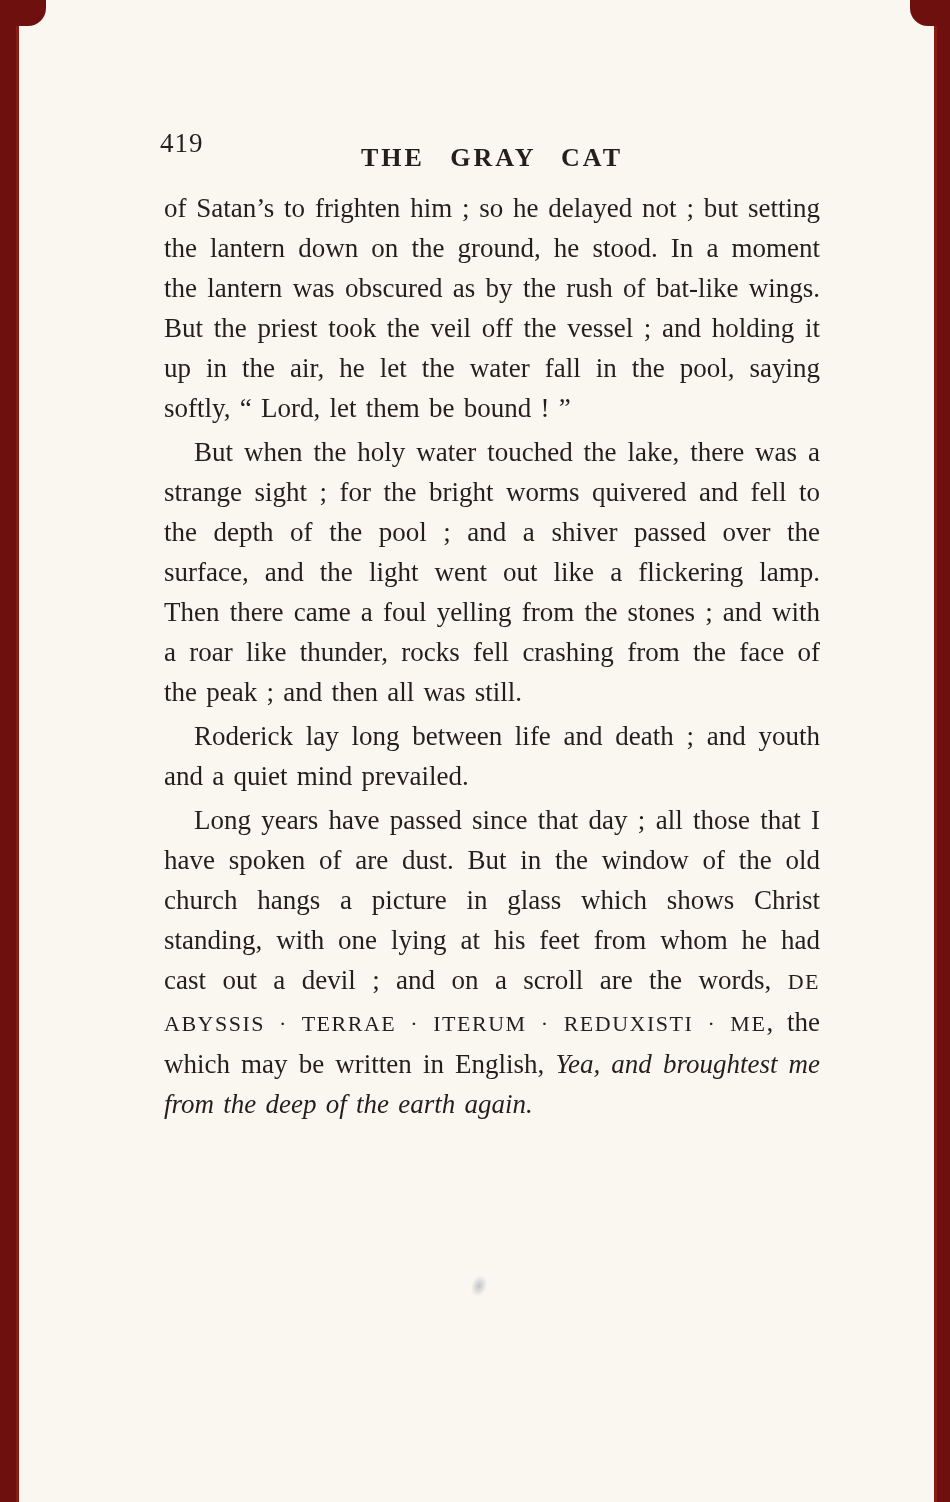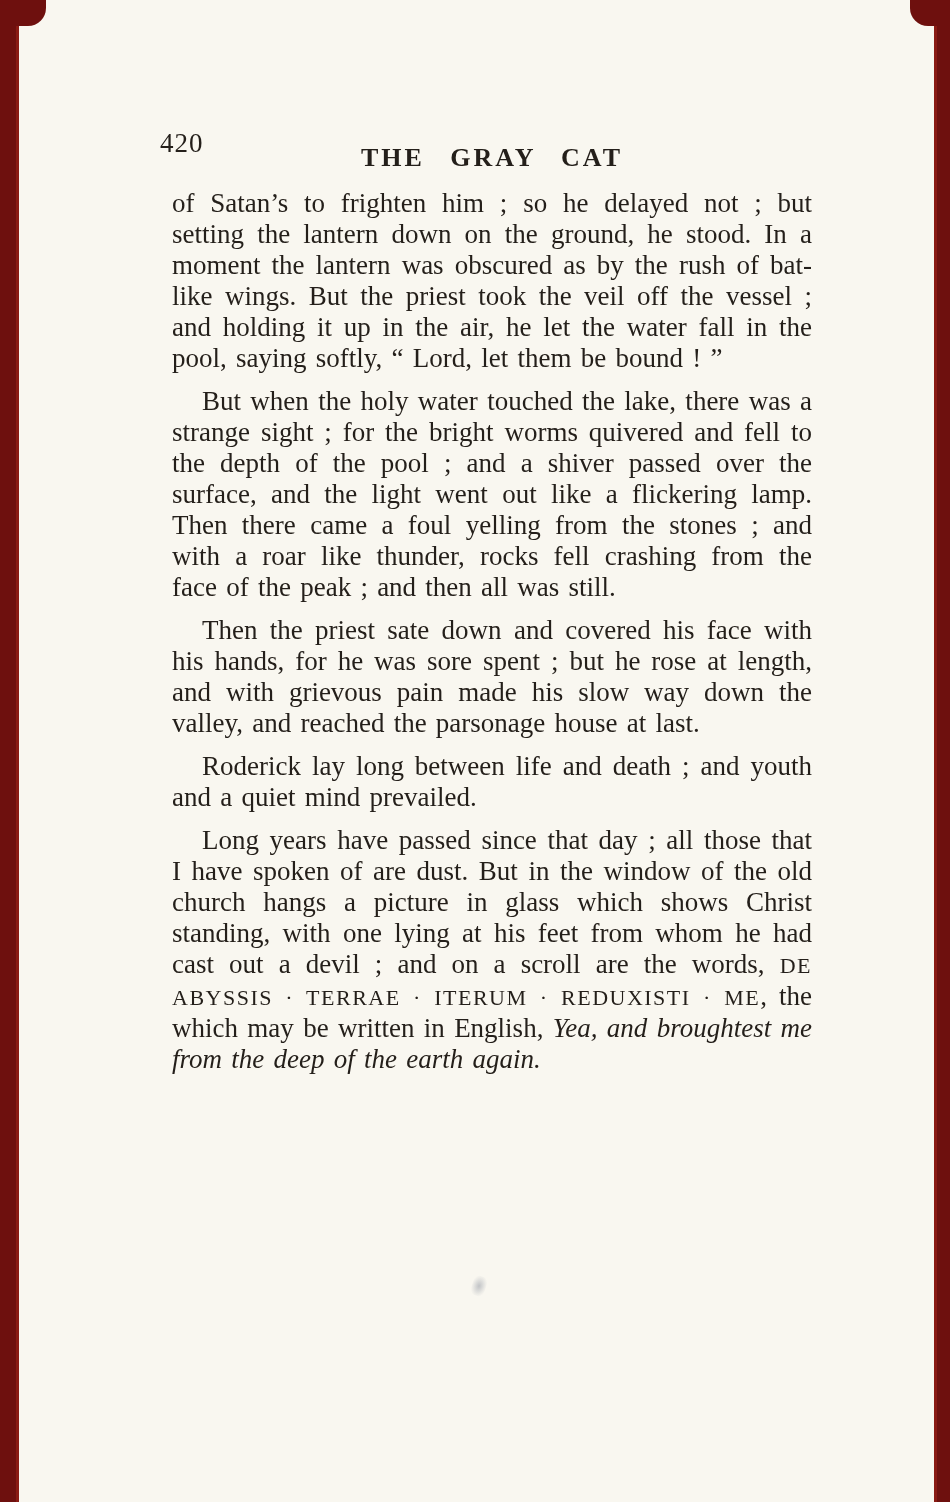--- a/index.html
+++ b/index.html
@@ -59,23 +59,23 @@
     top: 0;
     text-align: center;
     font-size: 26px;
     font-weight: bold;
     letter-spacing: 3px;
     word-spacing: 16px;
     margin-top: 15px;
   }
 
   .para {
-    margin: 12px;
+    margin: 4px;
     font-size: 27px;
-    line-height: 31px;
+    line-height: 40px;
     text-align: justify;
     word-spacing: 2.5px;
   }
   .para.indent { text-indent: 30px; }
 
   .smallcaps {
     font-size: 22px;
     letter-spacing: 1.5px;
   }
   .italic {
@@ -96,26 +96,25 @@
 <body>
 
 <div class="edge edge-left"></div>
 <div class="edge edge-right"></div>
 <div class="corner corner-left"></div>
 <div class="corner corner-right"></div>
 
 <div class="page-body">
 
   <div class="running-head">
-    <span class="pagenum">420</span>
+    <span class="pagenum">419</span>
     <span class="head-title">THE GRAY CAT</span>
   </div>
 
   <p class="para">of Satan’s to frighten him ;  so he delayed not ; but setting the lantern down on the ground, he stood.  In a moment the lantern was obscured as by the rush of bat-like wings.  But the priest took the veil off the vessel ;  and holding it up in the air, he let the water fall in the pool, saying softly, “ Lord, let them be bound ! ”</p>
   <p class="para indent">But when the holy water touched the lake, there was a strange sight ;  for the bright worms quivered and fell to the depth of the pool ;  and a shiver passed over the surface, and the light went out like a flickering lamp.  Then there came a foul yelling from the stones ; and with a roar like thunder, rocks fell crashing from the face of the peak ;  and then all was still.</p>
-  <p class="para indent">Then the priest sate down and covered his face with his hands, for he was sore spent ;  but he rose at length, and with grievous pain made his slow way down the valley, and reached the parsonage house at last.</p>
   <p class="para indent">Roderick lay long between life and death ;  and youth and a quiet mind prevailed.</p>
 
   <p class="para indent"><span>Long years have passed since that day ;  all those that I have spoken of are dust.  But in the window of the old church hangs a picture in glass which shows Christ standing, with one lying at his feet from whom he had cast out a devil ; and on a scroll are the words, </span><span class="smallcaps">DE ABYSSIS · TERRAE · ITERUM · REDUXISTI · ME</span><span>, the which may be written in English, </span><span class="italic">Yea, and broughtest me from the deep of the earth again.</span></p>
 
 </div>
 
 <div class="smudge"></div>
 
 </body></html>

